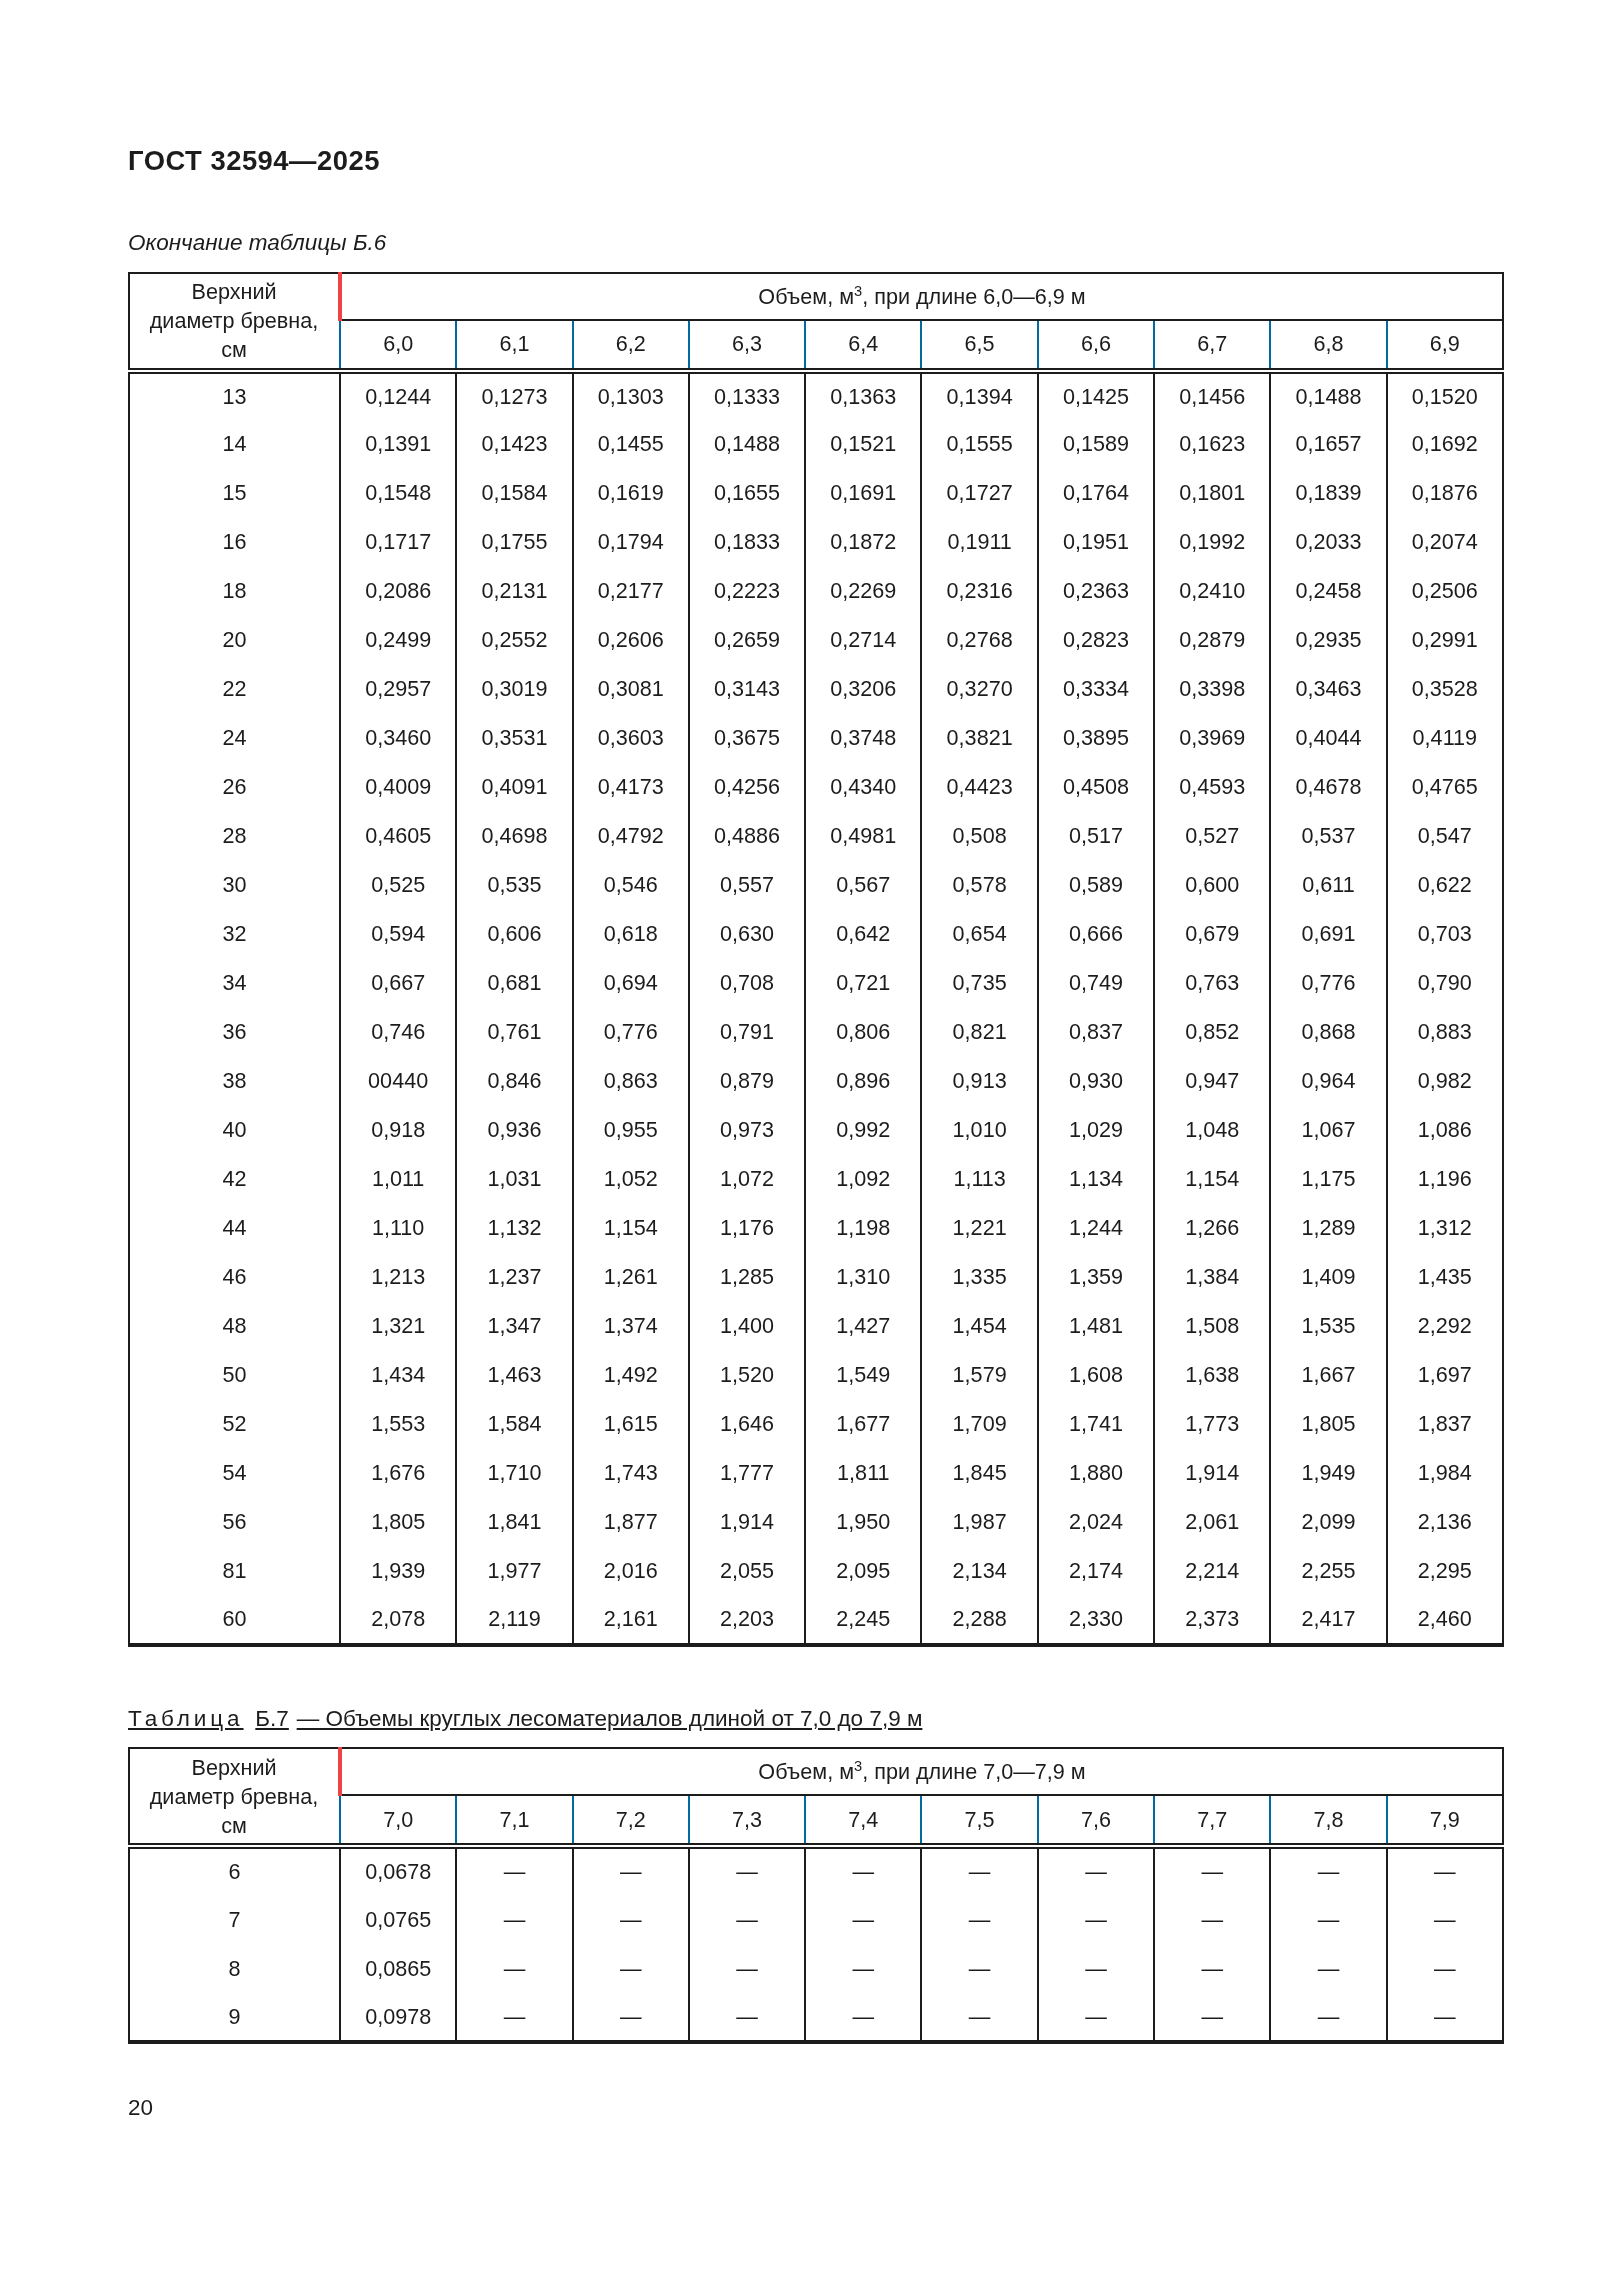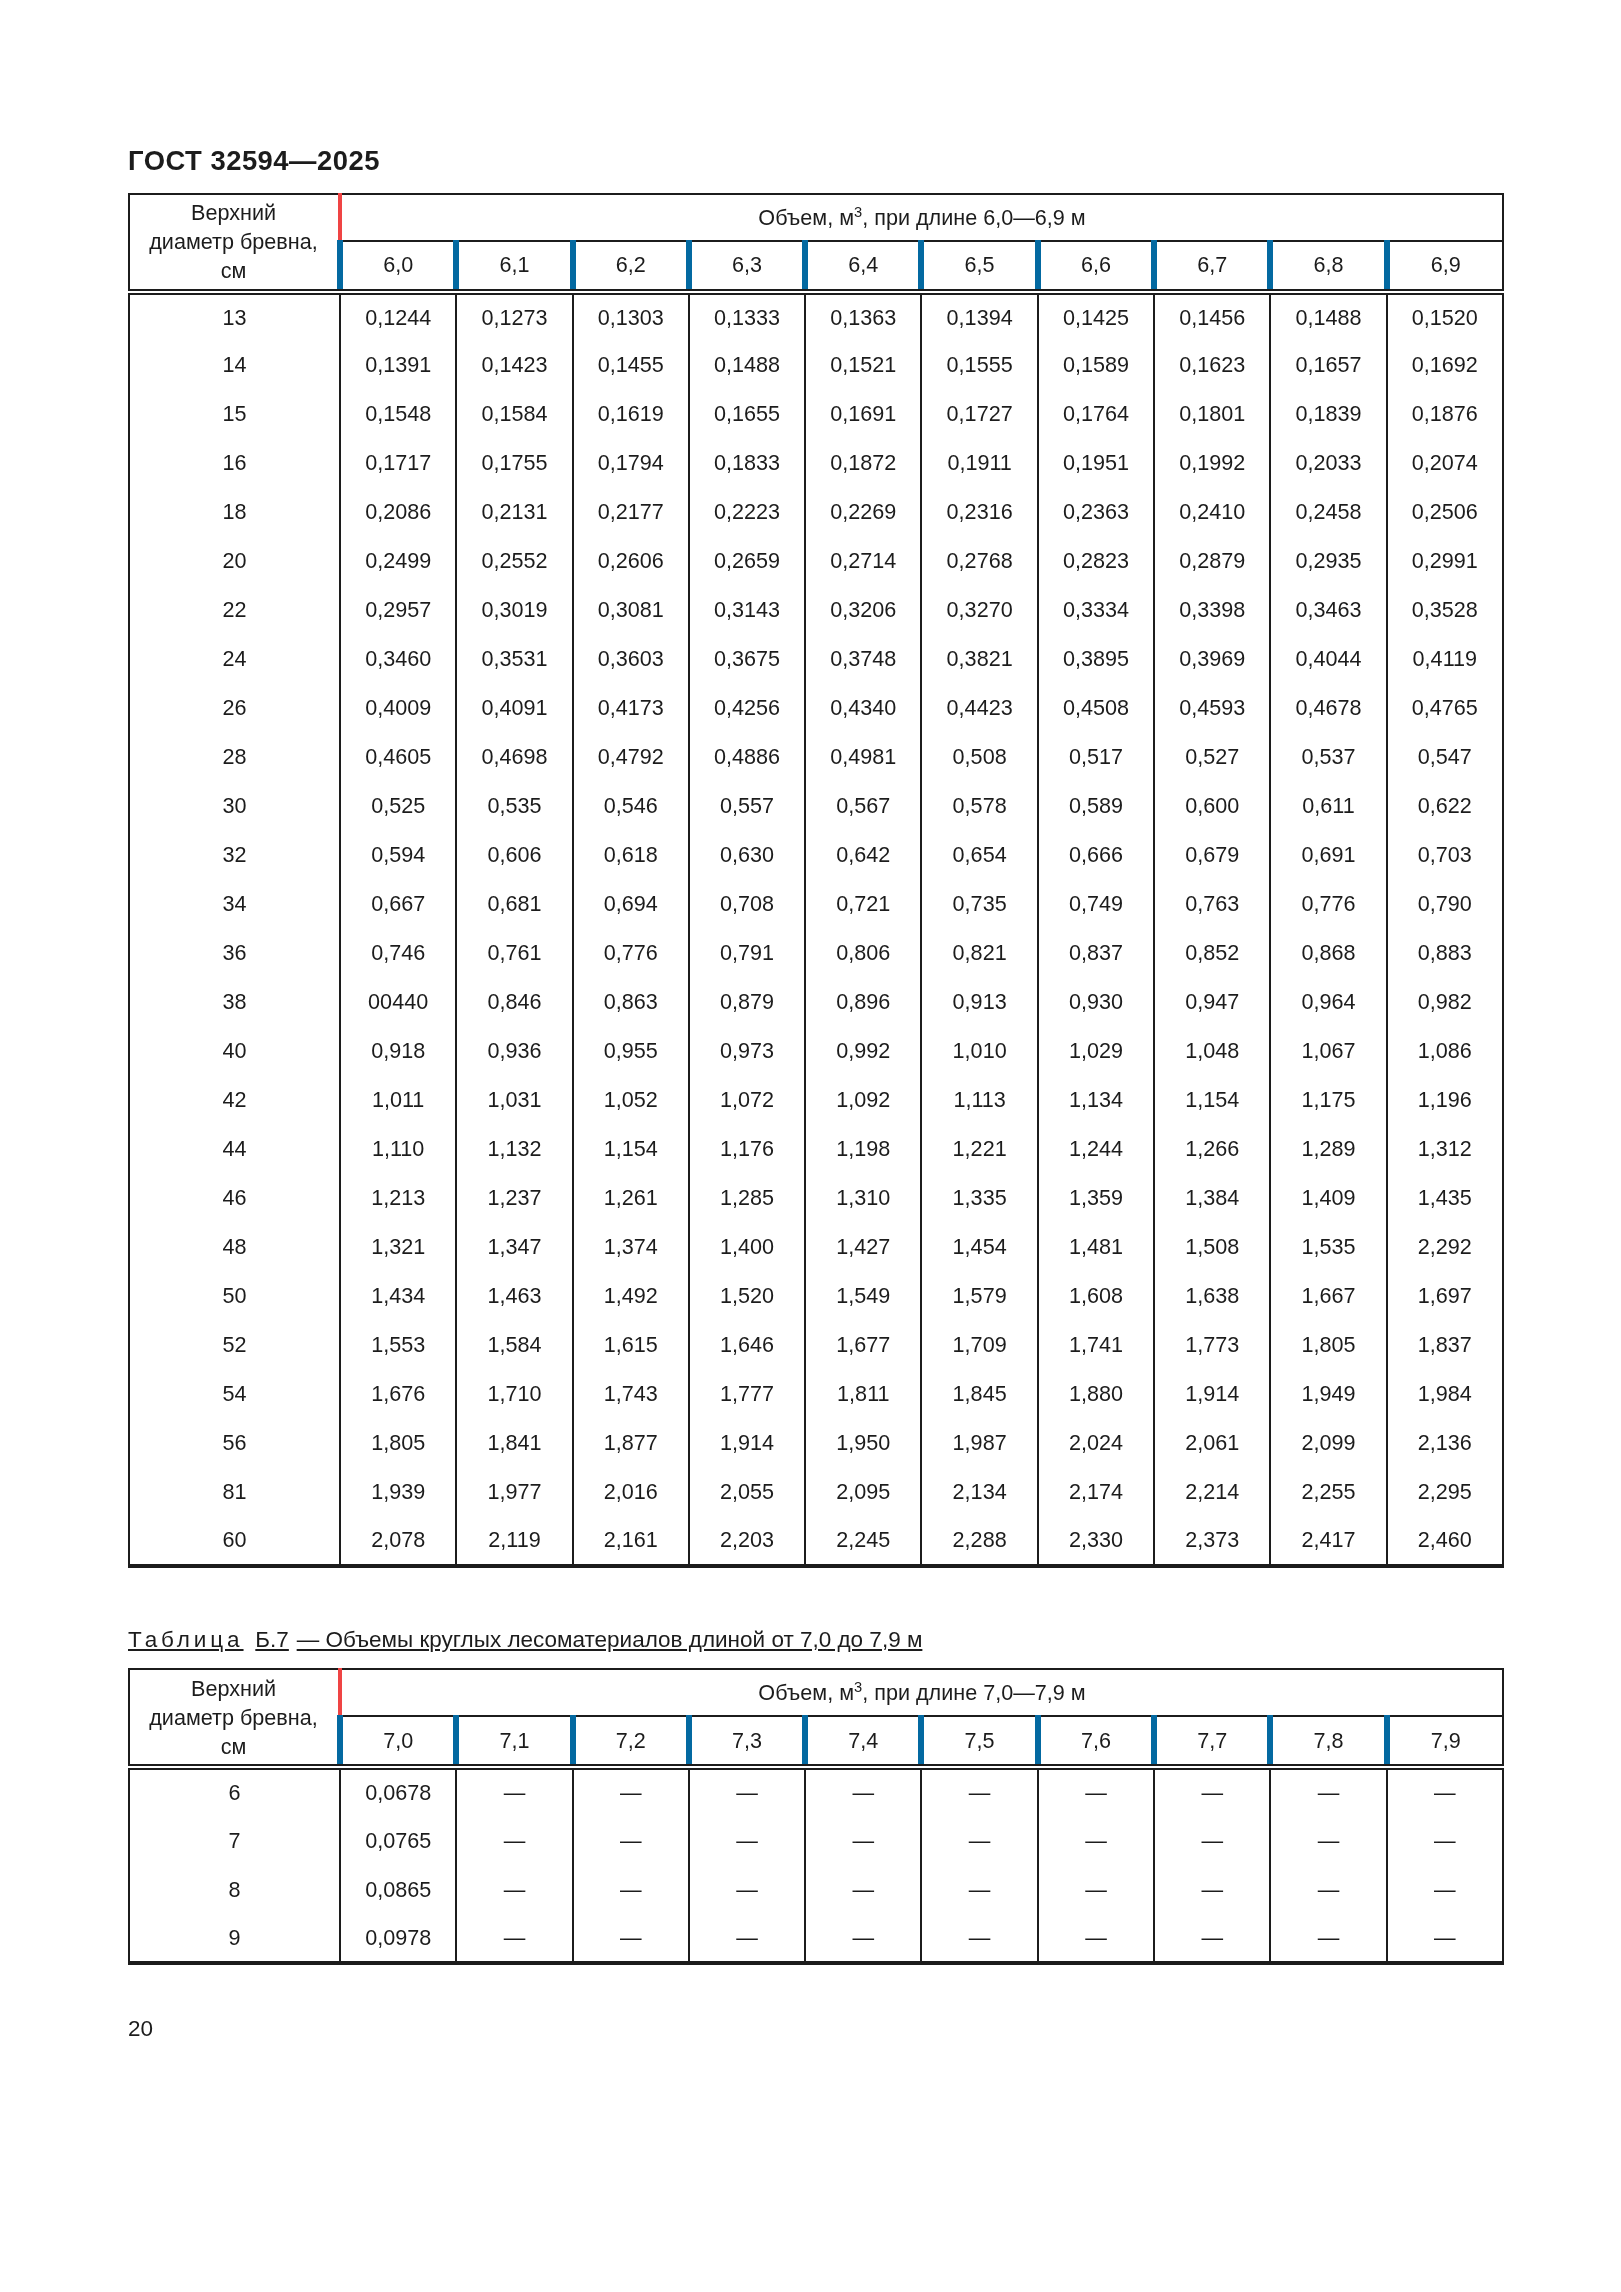--- a/index.html
+++ b/index.html
@@ -48,21 +48,21 @@
     border-bottom: 2px solid #1c1c1c;
   }
   th.group-head sup { font-size: 14.7px; }
   th.diam-head {
     border-bottom: 6.9px double #1c1c1c;
     padding: 0 17.6px;
     line-height: 1.35;
   }
   tr.sub th {
     height: 51px;
-    border-left: 6px solid #0369a1;
+    border-left: 2px solid #0369a1;
     border-bottom: 6.9px double #1c1c1c;
     text-align: center;
   }
   tbody td {
     height: 49px;
     border-left: 2px solid #1c1c1c;
   }
   tbody td.diam { border-left: none; }
   .b7-caption {
     margin-top: 59px;
@@ -76,20 +76,21 @@
     font-size: 22.5px;
   }
 </style>
 </head>
 <body>
 
 <div class="page">
 
   <div class="doc-code">ГОСТ 32594—2025</div>
 
+  <div class="cont-caption">Окончание таблицы Б.6</div>
 
   <table class="gost-table">
     <colgroup>
       <col class="diam-col">
       <col span="10">
     </colgroup>
     <thead>
       <tr>
         <th class="diam-head" rowspan="2">Верхний диаметр бревна, см</th>
         <th class="group-head" colspan="10"><span>Объем, м</span><sup>3</sup><span>, при длине 6,0—6,9 м</span></th>

